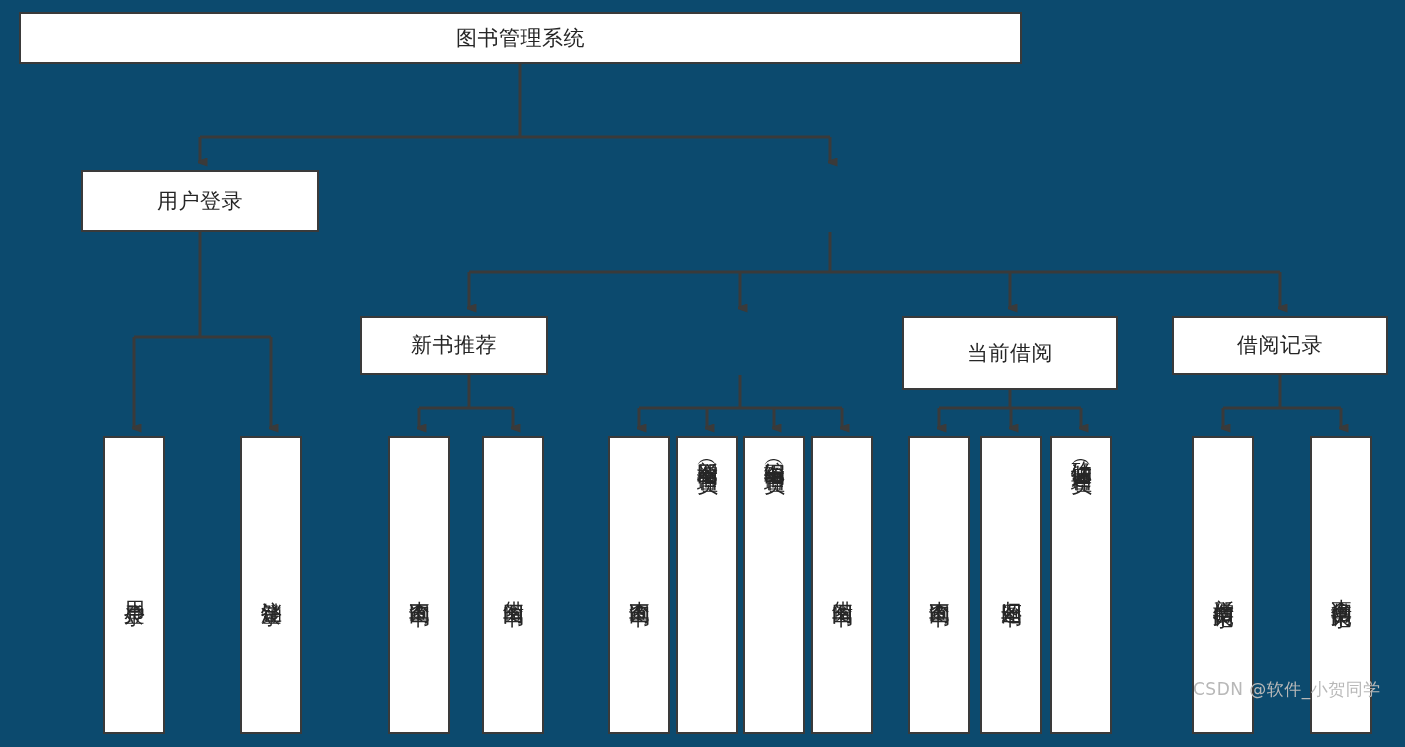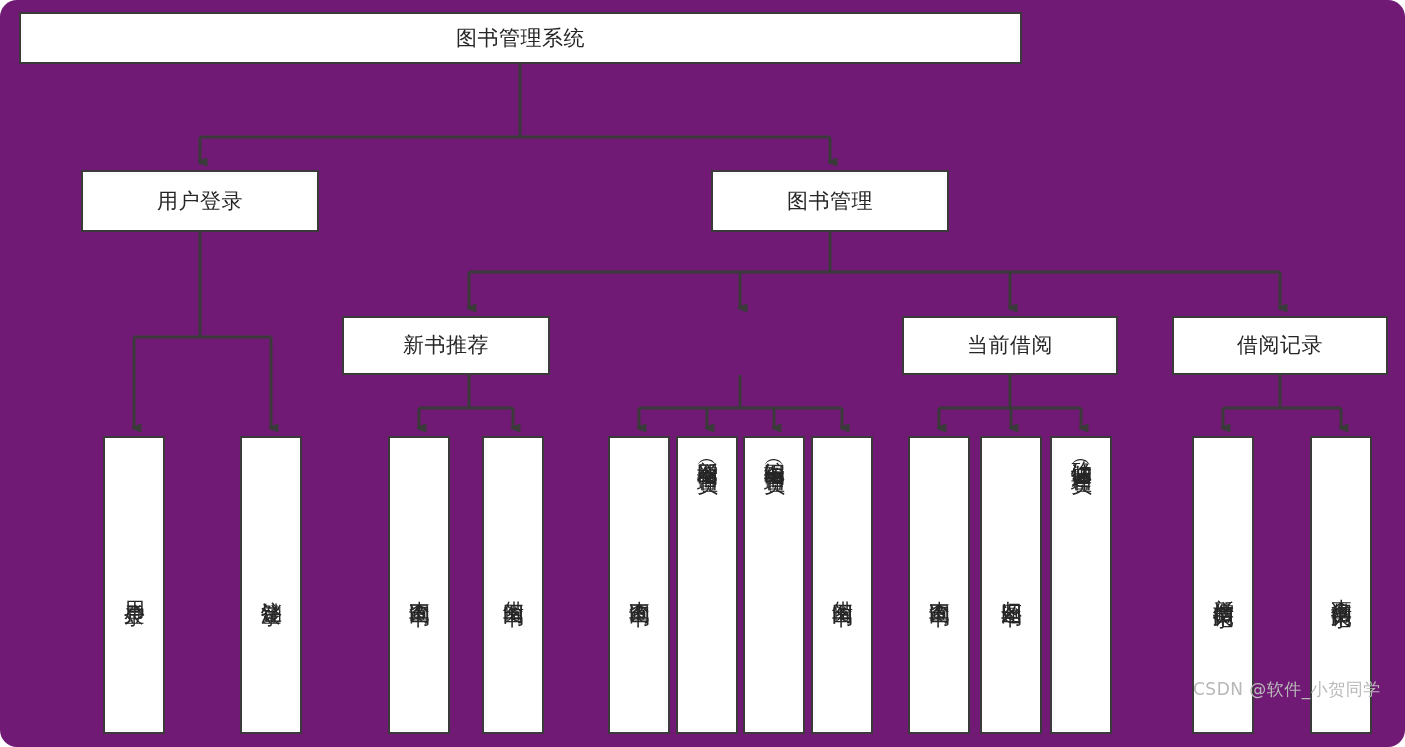--- a/index.html
+++ b/index.html
@@ -11,22 +11,21 @@
     width: 1405px;
     height: 747px;
     font-family: "DejaVu Sans", "Liberation Sans", sans-serif;
     overflow: hidden;
     position: relative;
   }
   #diagram-root {
     position: relative;
     width: 1405px;
     height: 747px;
-    background: #701a75;
-    border-radius: 17px;
+    background: #0c4a6e;
   }
   svg.connectors {
     position: absolute;
     left: 0;
     top: 0;
     width: 1405px;
     height: 747px;
     pointer-events: none;
   }
   .node {
@@ -130,28 +129,25 @@
     </g>
   </svg>
 
   <div class="node" id="n-root" style="left: 19px; top: 12px; width: 1003px; height: 52px;">
     <span class="node-label">图书管理系统</span>
   </div>
 
   <div class="node" id="n-l2-0" style="left: 81px; top: 170px; width: 238px; height: 62px;">
     <span class="node-label">用户登录</span>
   </div>
-  <div class="node" id="n-l2-1" style="left: 711px; top: 170px; width: 238px; height: 62px;">
-    <span class="node-label">图书管理</span>
-  </div>
 
-  <div class="node" id="n-l3-0" style="left: 342px; top: 316px; width: 208px; height: 59px;">
+  <div class="node" id="n-l3-0" style="left: 360px; top: 316px; width: 188px; height: 59px;">
     <span class="node-label">新书推荐</span>
   </div>
-  <div class="node" id="n-l3-2" style="left: 902px; top: 316px; width: 216px; height: 59px;">
+  <div class="node" id="n-l3-2" style="left: 902px; top: 316px; width: 216px; height: 74px;">
     <span class="node-label">当前借阅</span>
   </div>
   <div class="node" id="n-l3-3" style="left: 1172px; top: 316px; width: 216px; height: 59px; justify-content: center;">
     <span class="node-label">借阅记录</span>
   </div>
 
   <div class="node leaf center" id="n-lf-0" style="left: 103px; top: 436px; width: 62px; height: 298px;">
     <span class="node-label">用户登录</span>
   </div>
   <div class="node leaf center" id="n-lf-1" style="left: 240px; top: 436px; width: 62px; height: 298px;">

